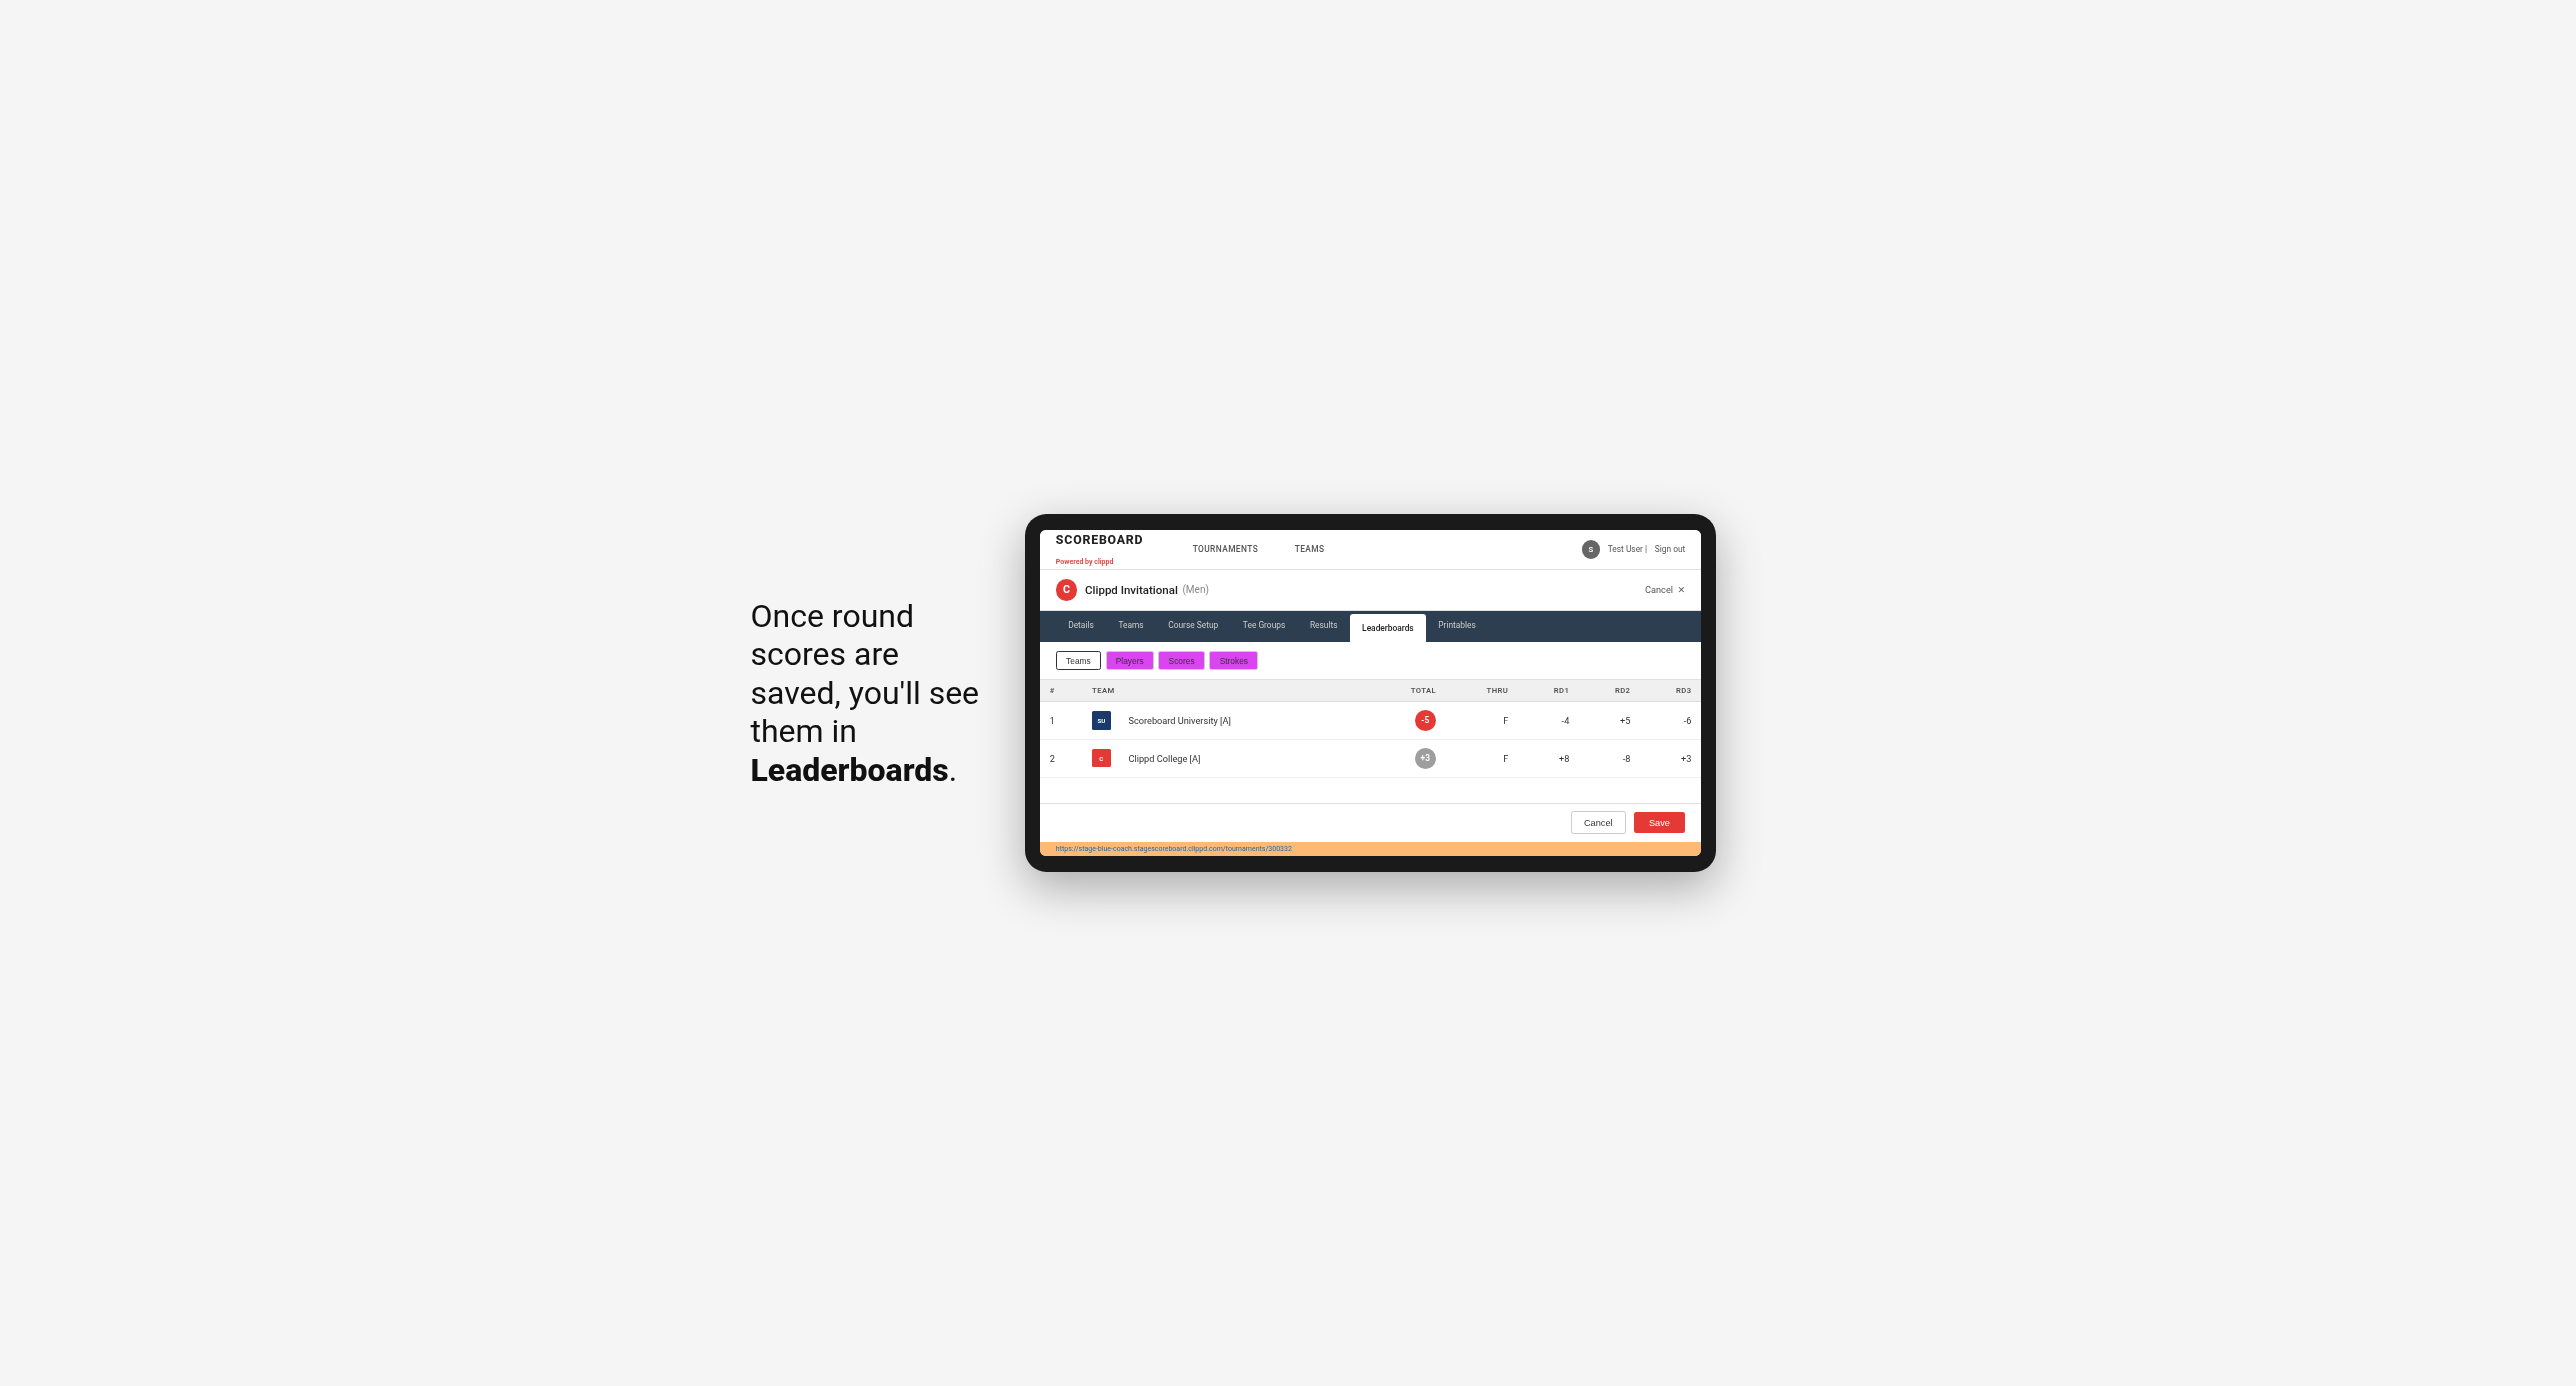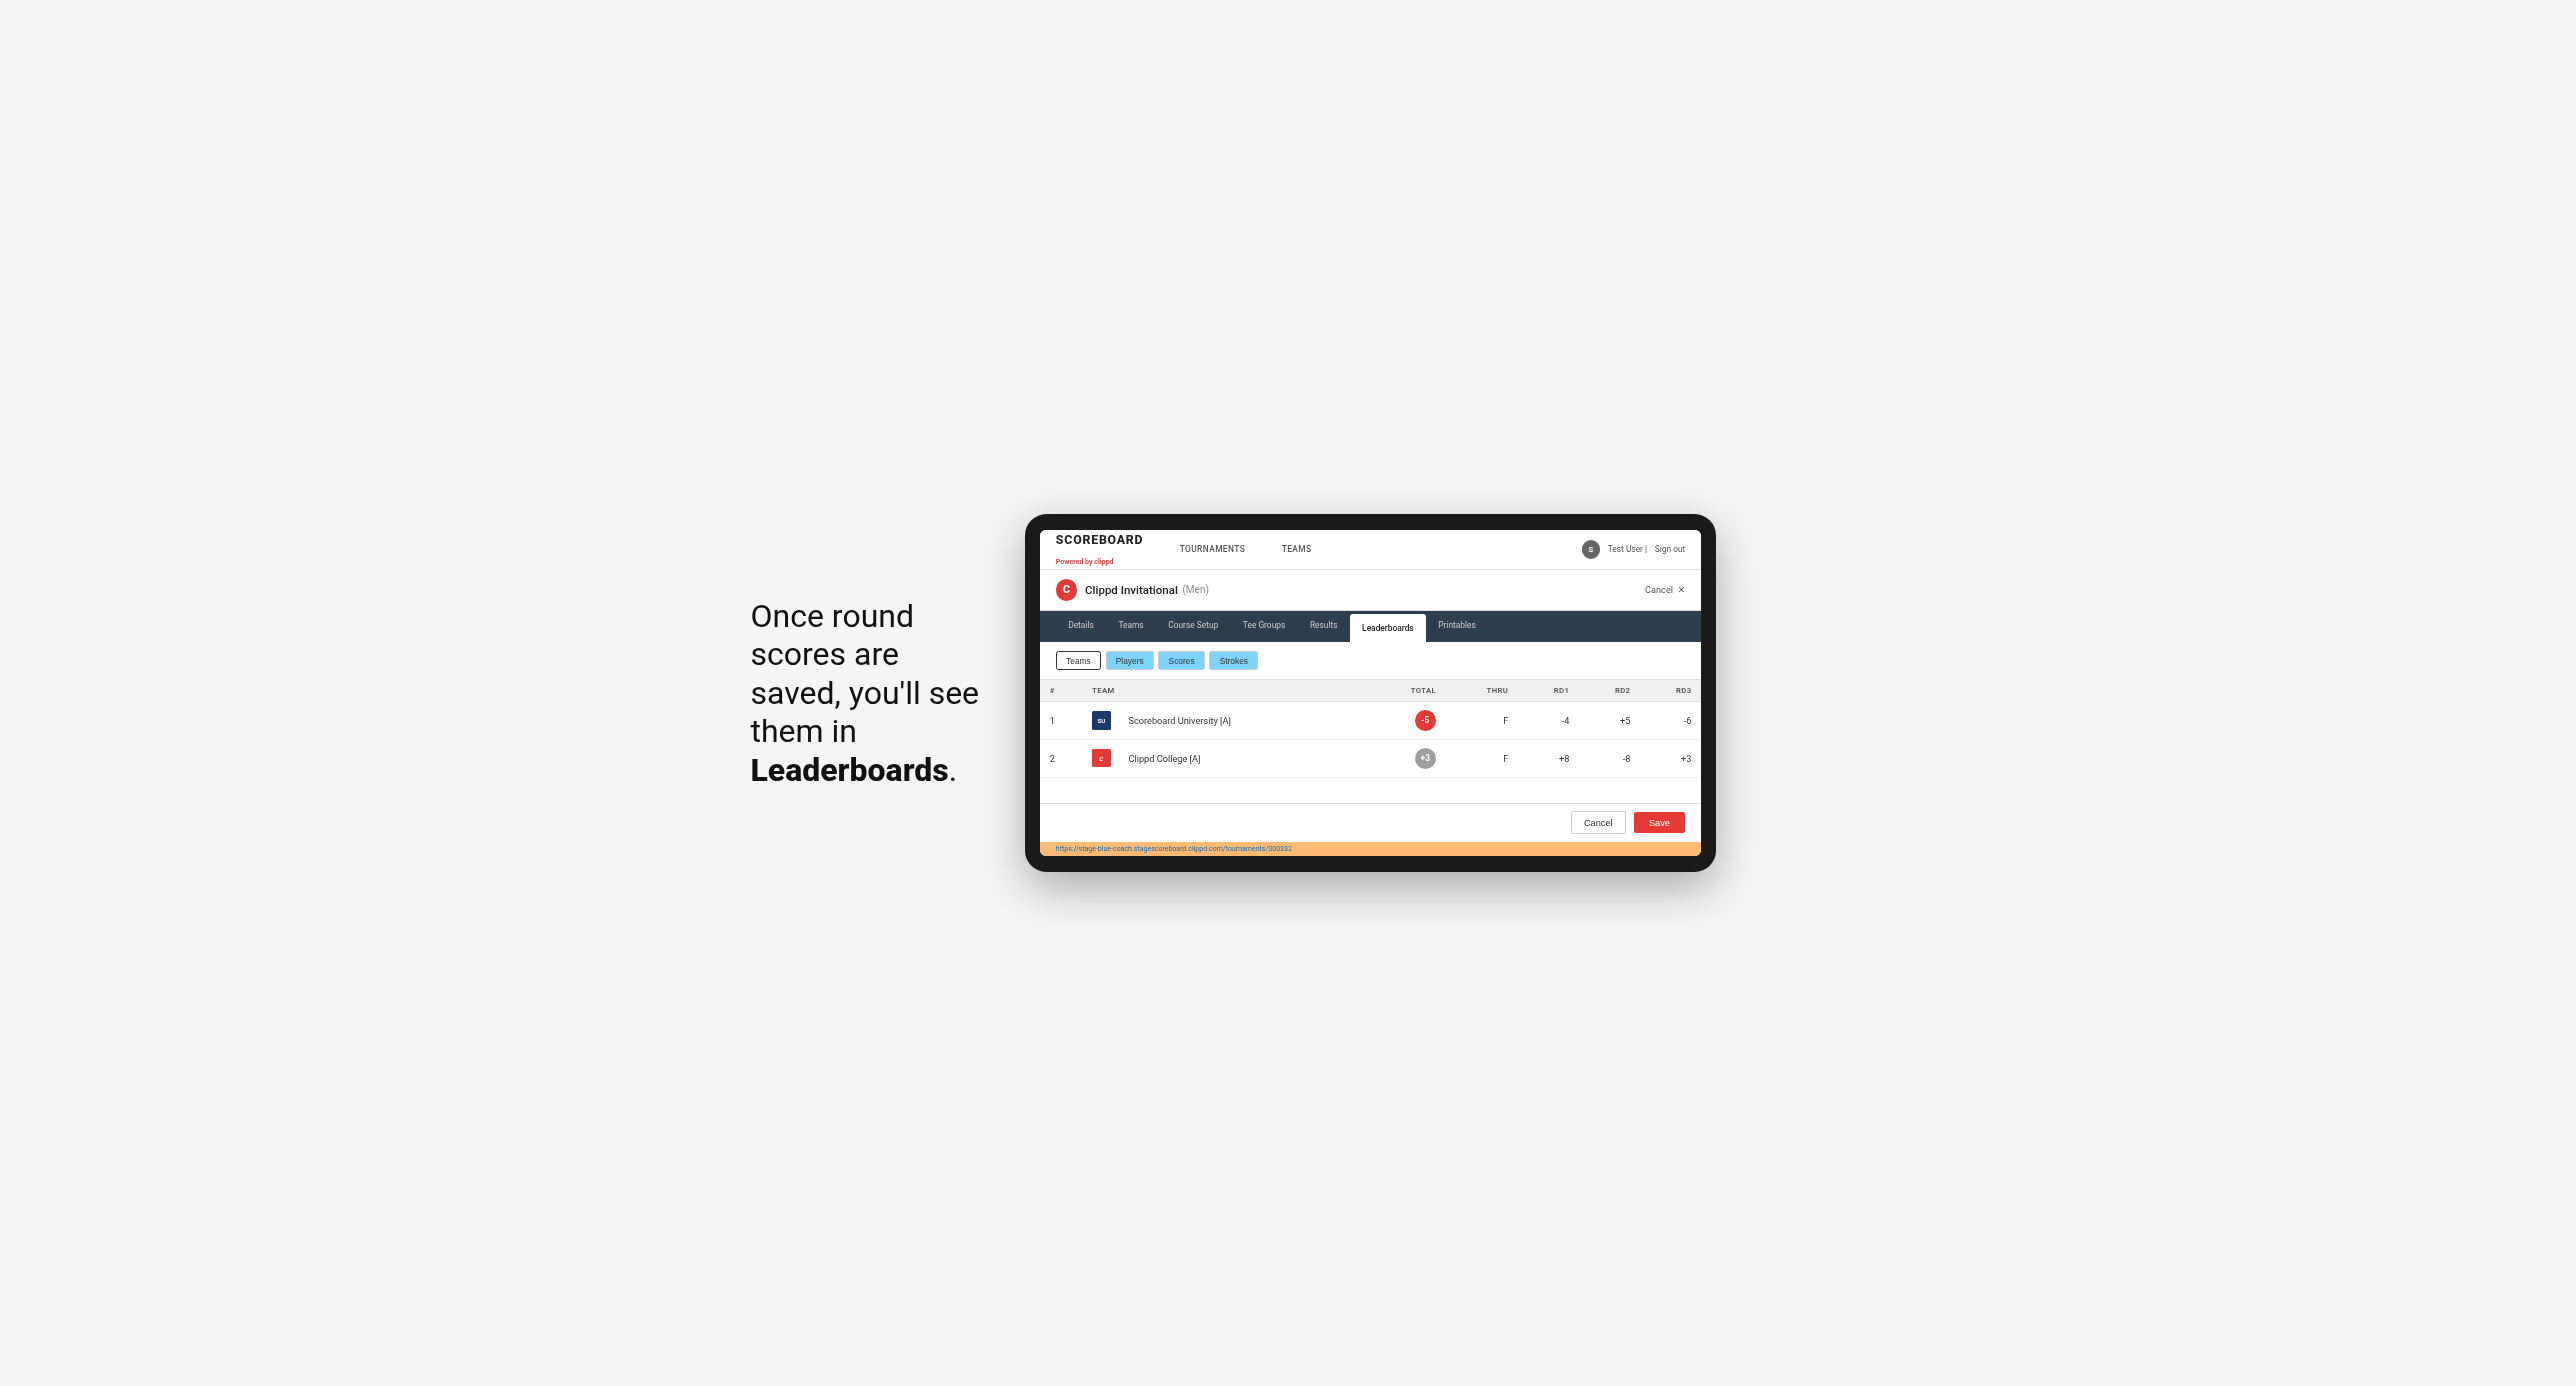--- a/index.html
+++ b/index.html
@@ -59,21 +59,21 @@
       border-bottom: 0.8px solid #e0e0e0;
       display: flex;
       align-items: center;
       padding: 0 15.4px;
       height: 40px;
     }
 
     .logo-area {
       display: flex;
       flex-direction: column;
-      margin-right: 24px;
+      margin-right: 37px;
       gap: 11px;
     }
 
     .logo-scoreboard {
       font-size: 12.3px;
       font-weight: 800;
       letter-spacing: 0.8px;
       color: #222;
       text-transform: uppercase;
     }
@@ -212,21 +212,21 @@
       gap: 4.6px;
       background: #fff;
       border-bottom: 0.8px solid #e0e0e0;
     }
 
     .sub-btn {
       padding: 3.1px 9.2px;
       font-size: 8.4px;
       border: 0.8px solid #ccc;
       border-radius: 2.3px;
-      background: #7dd3fc;
+      background: #d946ef;
       color: #333;
       cursor: pointer;
     }
 
     .sub-btn.active {
       background: #fff;
       border-color: #333;
       font-weight: 500;
     }
 

